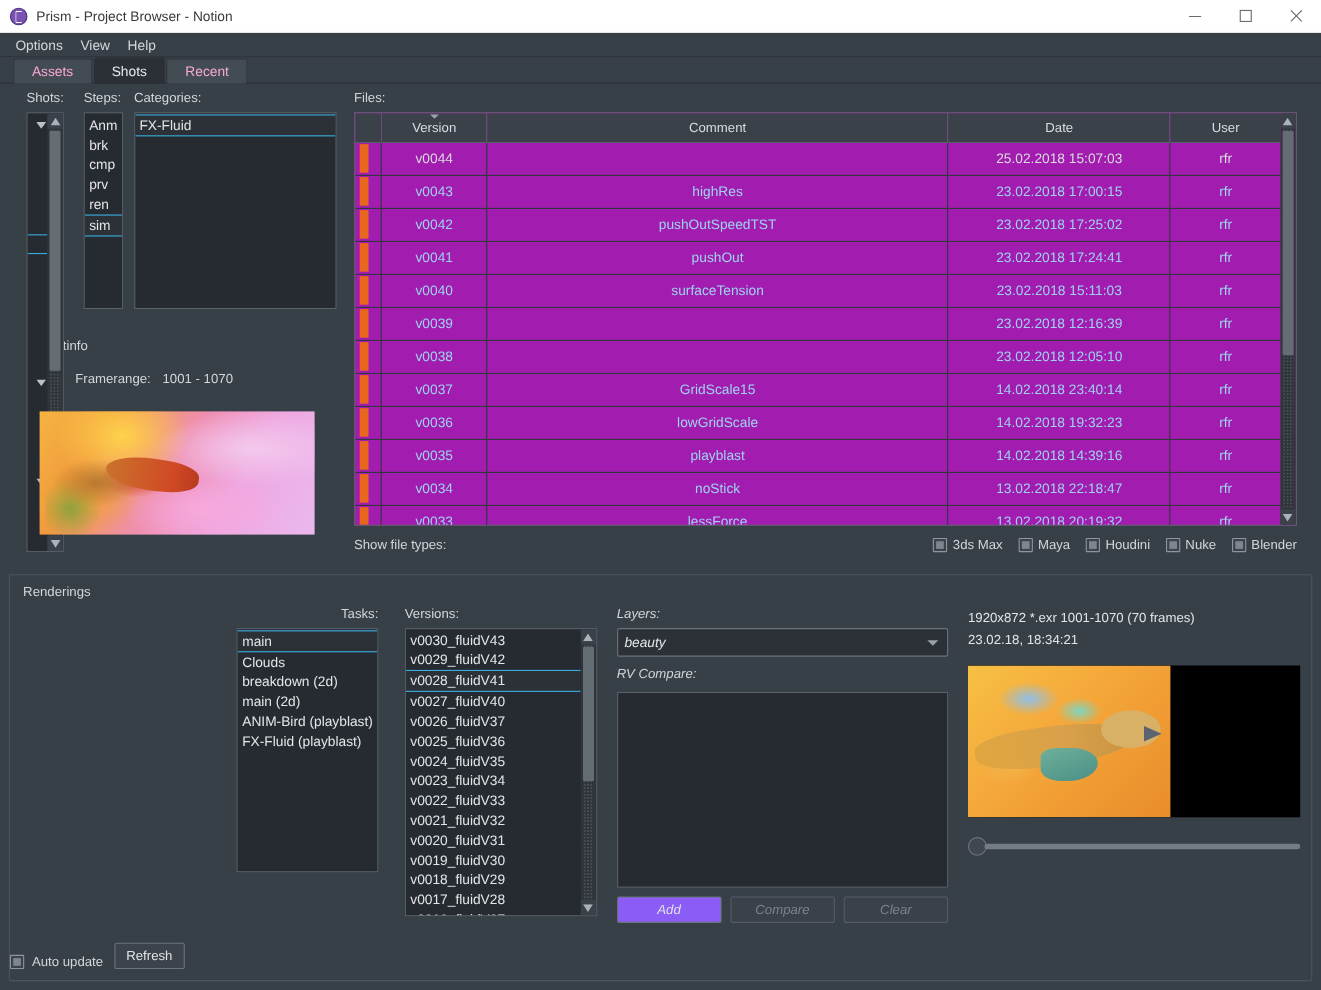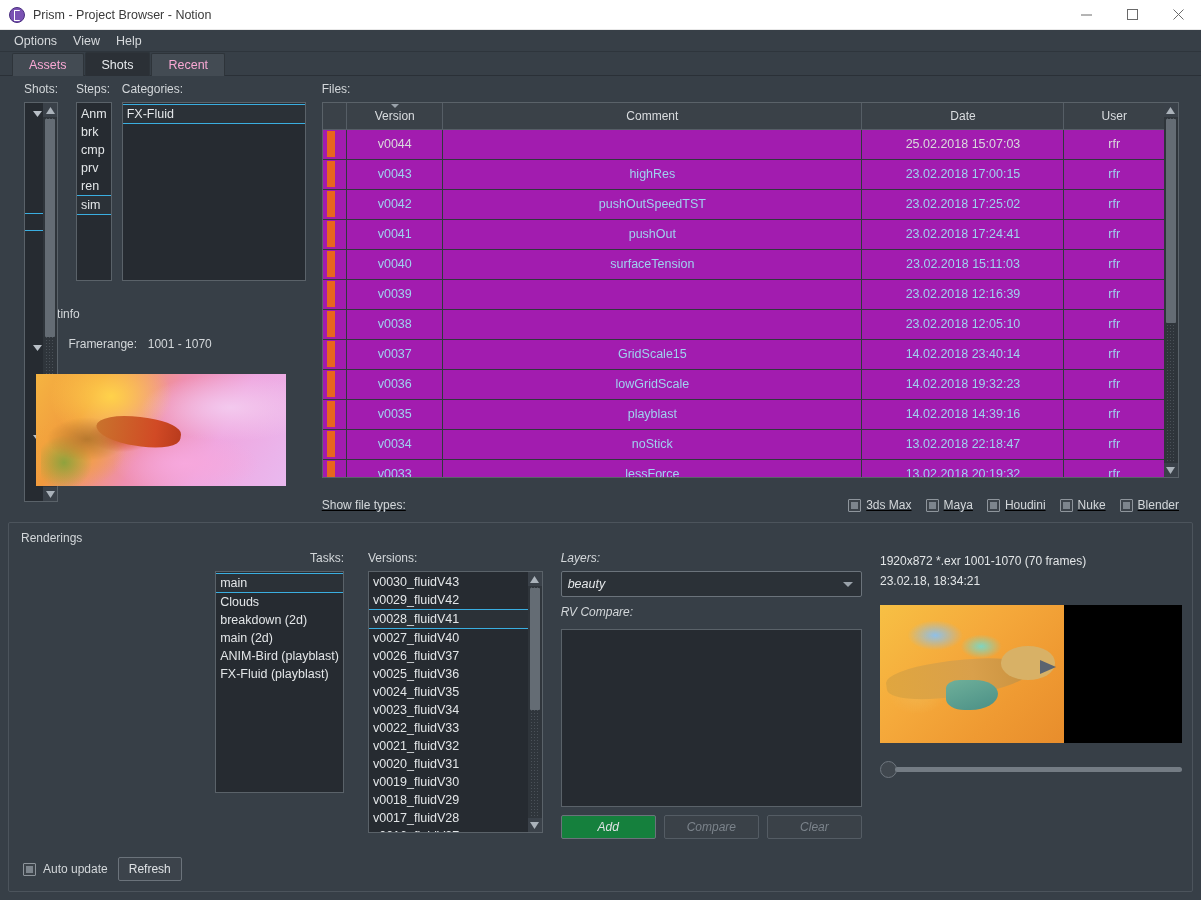--- a/index.html
+++ b/index.html
@@ -281,24 +281,23 @@
     content:"";
     position:absolute; left: 24%; top: 38%;
     width: 34%; height: 26%;
     border-radius: 50% 40% 45% 50%;
     background: linear-gradient(90deg, #c9732c 0%, #d14a25 70%, #b93b1d 100%);
     transform: rotate(8deg);
   }
 
   
   .filetypes {
-    display: flex; align-items: flex-end;
+    display: flex; align-items: flex-start;
     height: 24px;
     margin-top: 10px;
-    text-decoration: underline;
   }
   .filetypes .spacer { flex: 1 1 auto; }
   .cbgroup { display: flex; align-items: center; gap: 14px; }
   .cbitem { display: flex; align-items: center; gap: 5px; }
   .checkbox {
     width: 13px; height: 13px;
     border: 1px solid #8e959c;
     background: #3c434a;
     display: flex; align-items: center; justify-content: center;
     border-radius: 1px;
@@ -361,21 +360,21 @@
   .rvbox {
     height: 178px;
     background: #262b31;
     border: 1px solid #5a6269;
     margin-top: 4px;
   }
   .rvbtns { display: flex; gap: 8px; margin-top: 8px; }
   .btn {
     flex: 1 1 0;
     height: 24px;
-    background: #15803d;
+    background: #8b5cf6;
     border: 1px solid #6b737b;
     border-radius: 2px;
     color: #dfe2e5;
     font-size: 12px;
     display: flex; align-items: center; justify-content: center;
   }
   .btn.disabled { color: #7b838b; border-color: #545c64; background:#3a4148; }
 
   .meta { color: #e3e6e8; font-size: 12px; line-height: 20px; white-space: nowrap; }
   .render-img {
@@ -439,22 +438,22 @@
     flex: 1 1 auto;
     height: 5px;
     background: #747c84;
     border-radius: 3px;
     margin-left: -2px;
   }
 
   
   .bottombar {
     position: absolute;
-    left: 14px; bottom: 10px;
-    display: flex; align-items: center; gap: 10px;
+    left: 0; bottom: 10px;
+    display: flex; align-items: flex-end; gap: 10px;
   }
   .autoupdate { display: flex; align-items: center; gap: 7px; }
   .refreshbtn {
     height: 24px; padding: 0 10px;
     background: #3c434b;
     border: 1px solid #6b737b;
     border-radius: 2px;
     color: #dfe2e5; font-size: 12px;
     display: flex; align-items: center; justify-content: center;
   }

